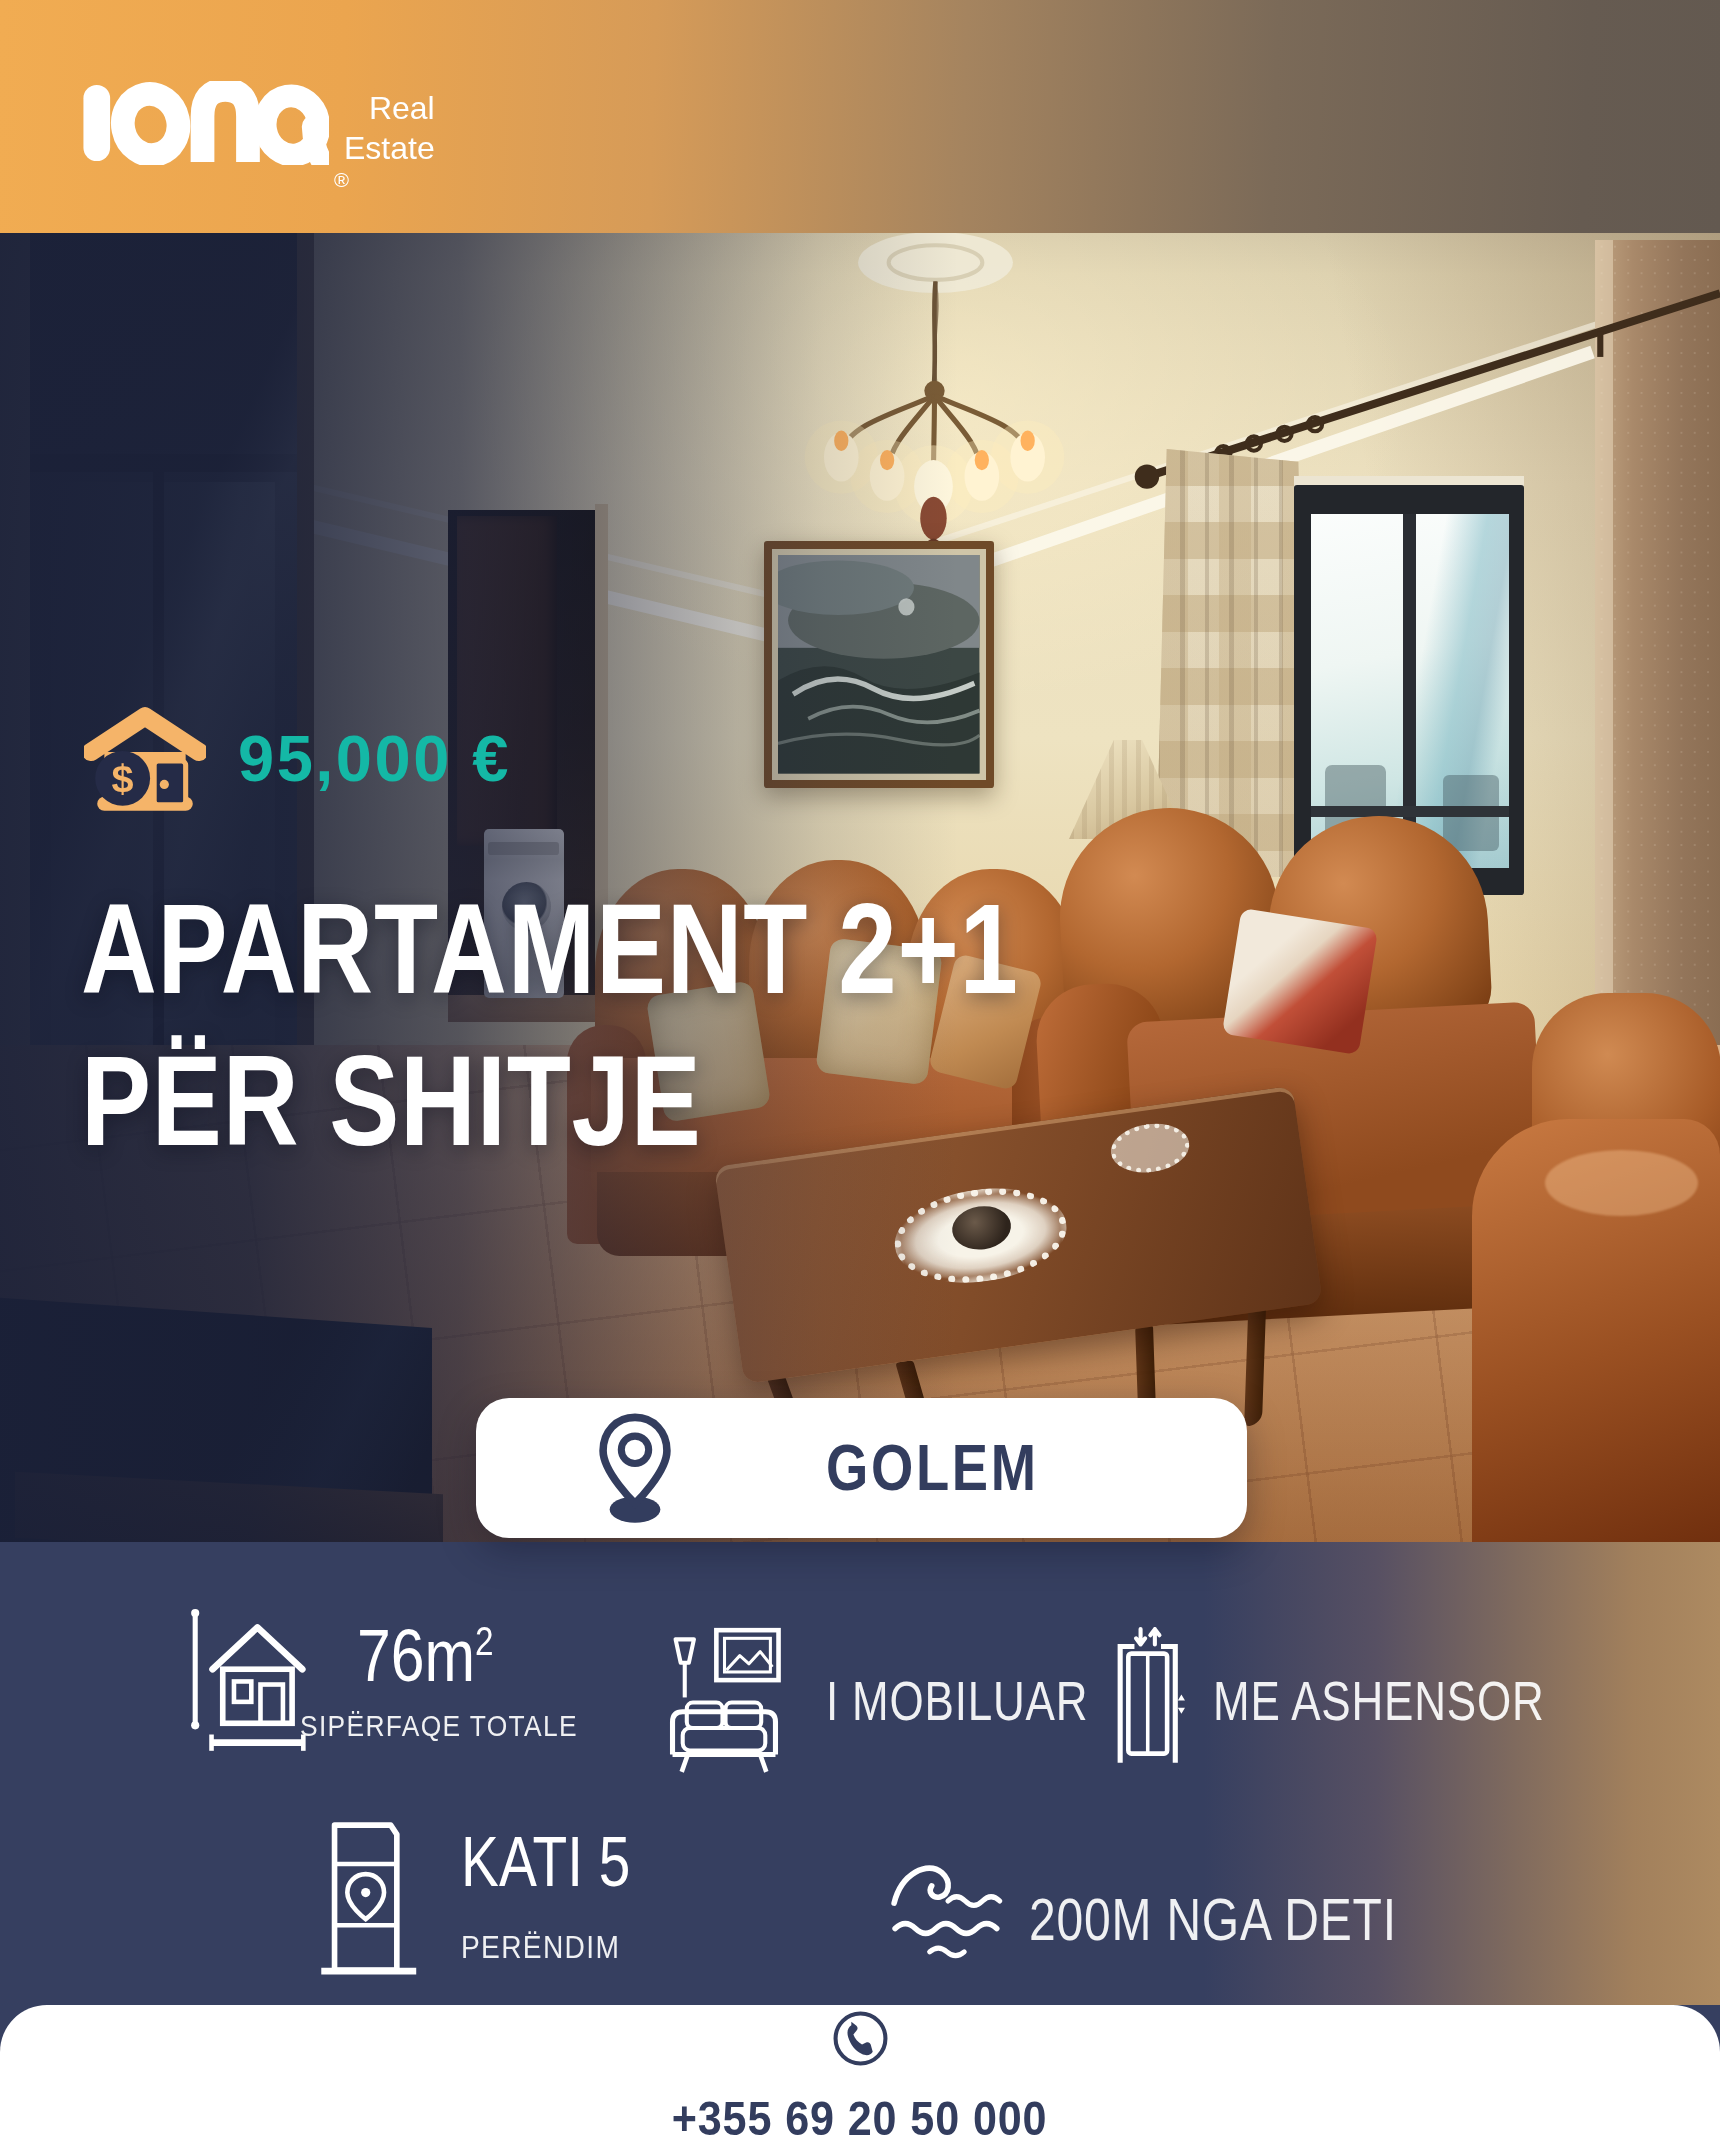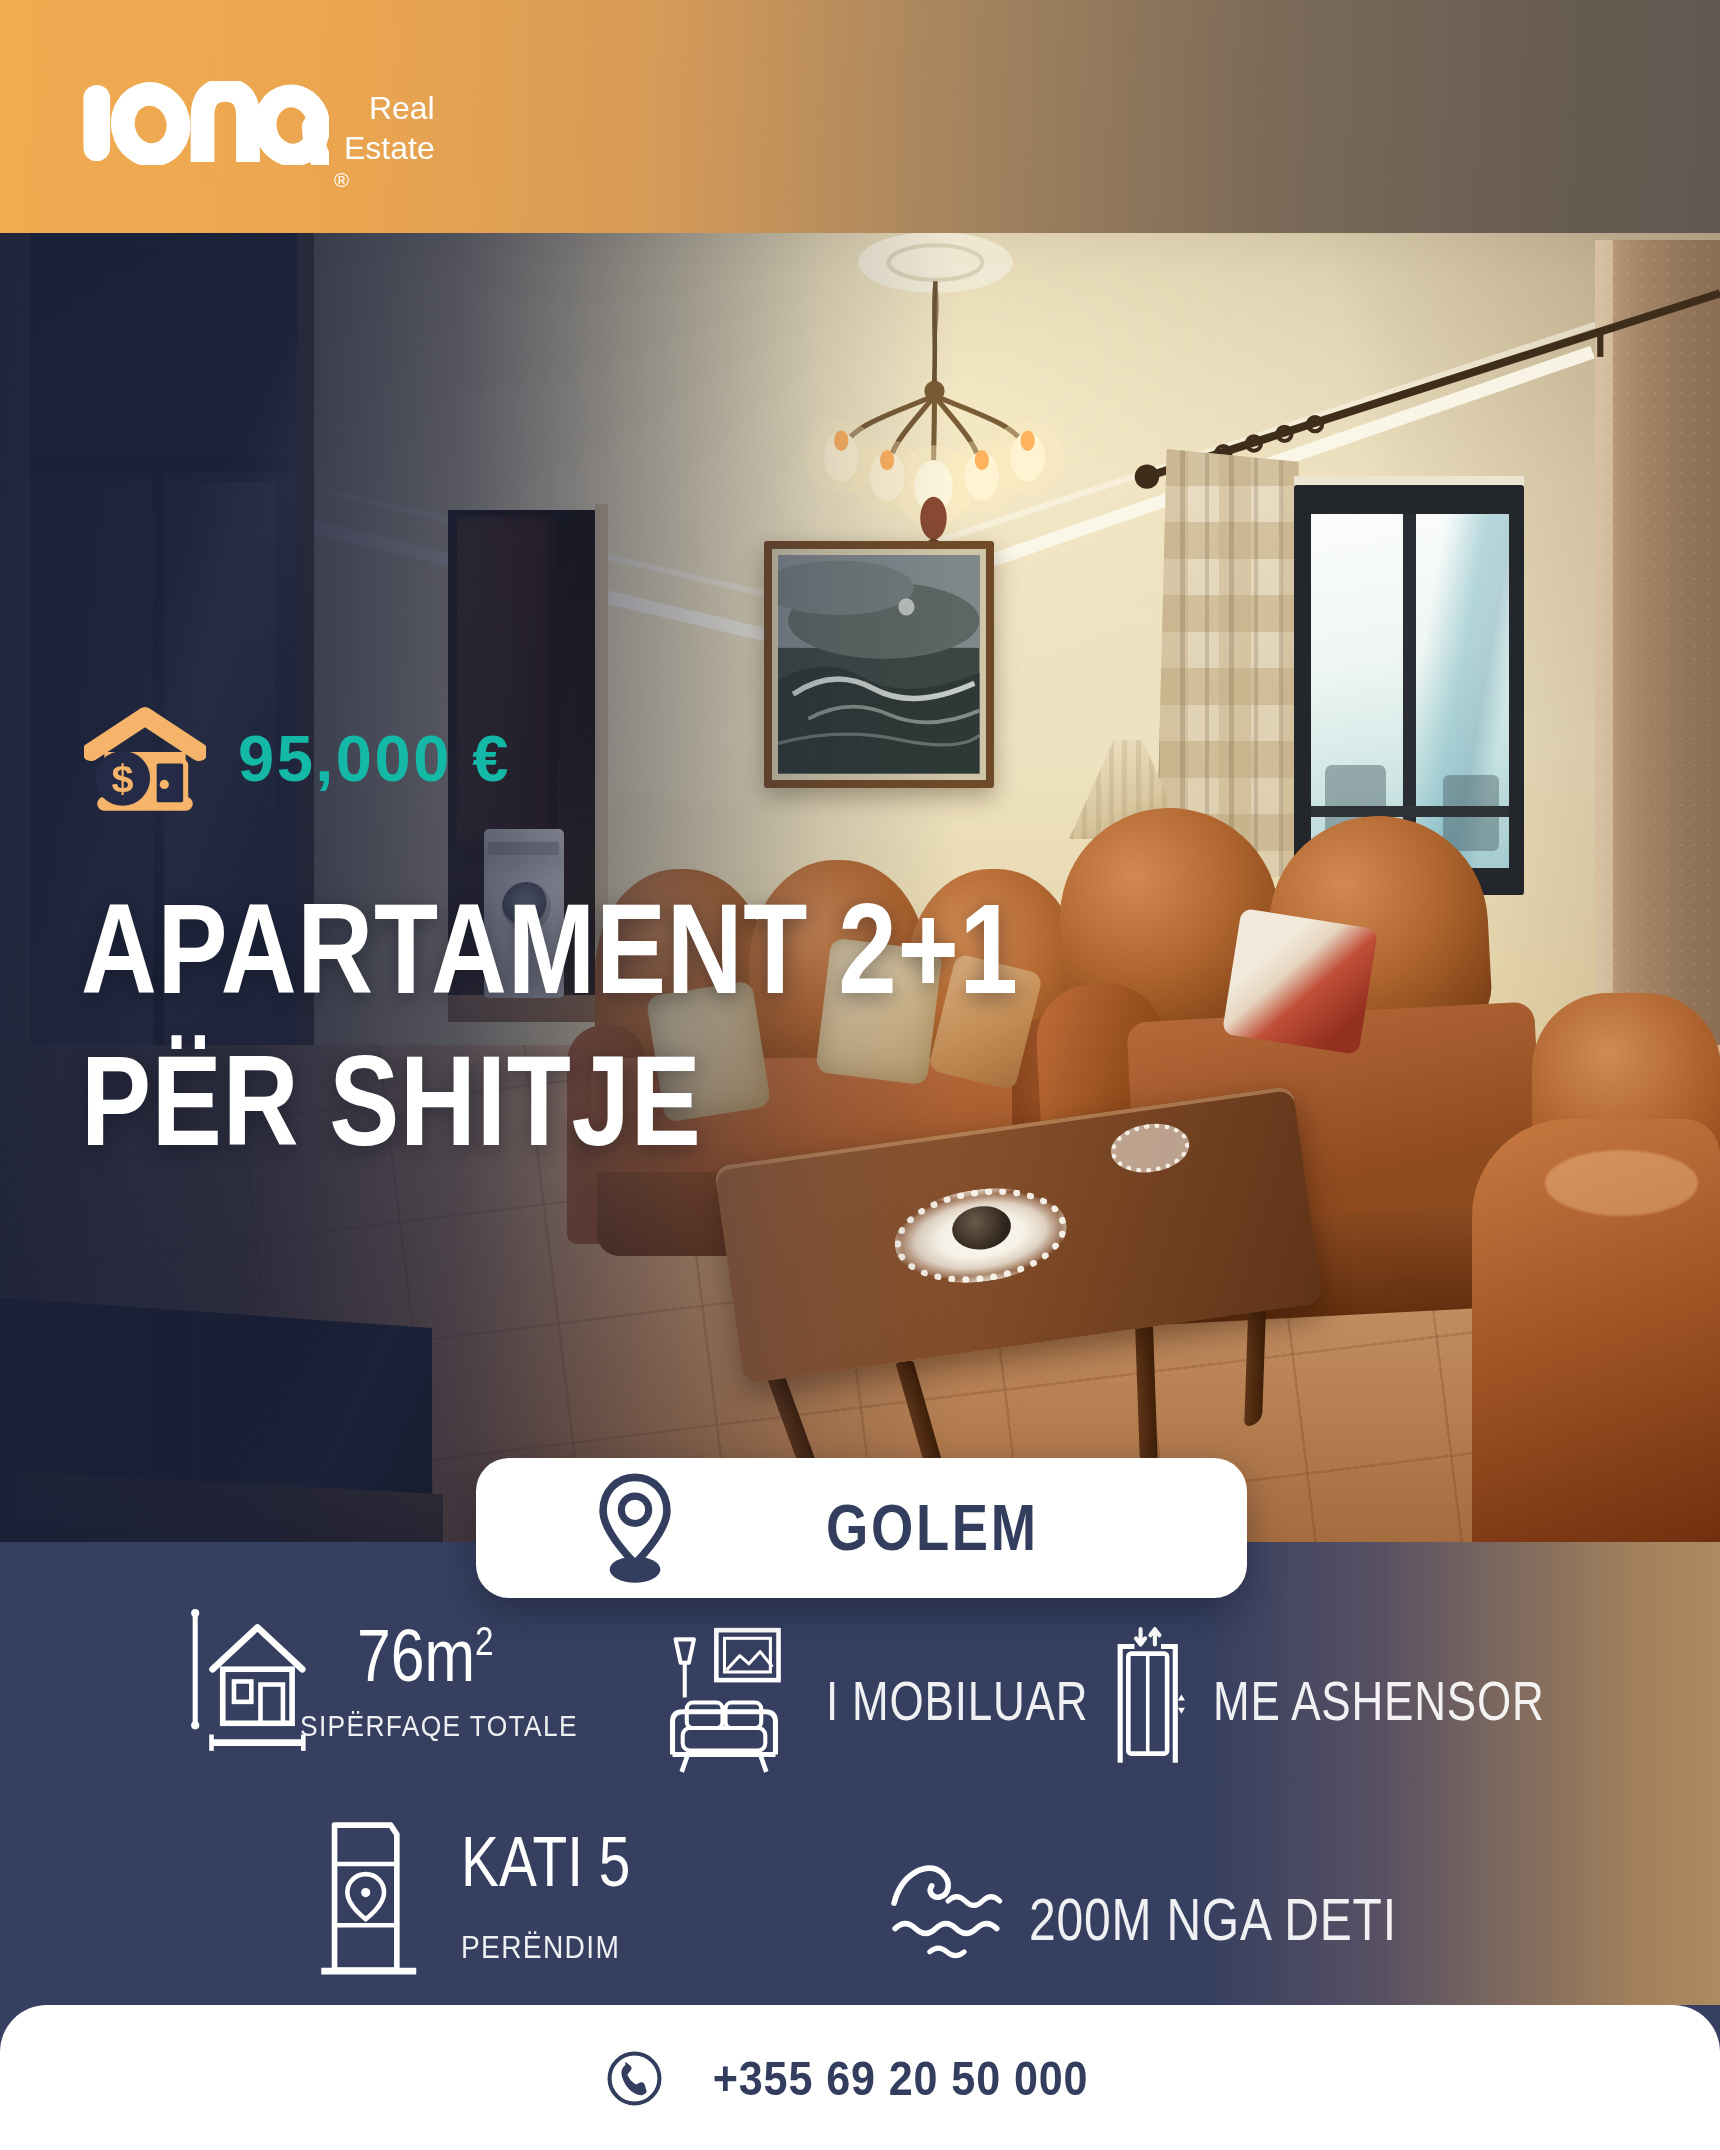--- a/index.html
+++ b/index.html
@@ -148,21 +148,21 @@
   .price-row{position:absolute;left:84px;top:702px;z-index:7;display:flex;align-items:center;gap:32px;}
   .price-text{font-size:65px;font-weight:700;color:#14b8a6;letter-spacing:2.5px;}
 
   
   .title{position:absolute;left:81px;top:873px;z-index:7;color:#fff;margin:0;}
   .title-line{display:block;font-size:128px;line-height:152px;font-weight:700;letter-spacing:1px;
     transform:scaleX(0.82);transform-origin:left center;white-space:nowrap;
     text-shadow:0 5.1px 22.4px rgba(10,12,26,0.4);}
 
   
-  .pill{position:absolute;left:476px;top:1458px;width:771px;height:140px;background:#ffffff;
+  .pill{position:absolute;left:476px;top:1398px;width:771px;height:140px;background:#ffffff;
     border-radius:33px;z-index:6;display:flex;align-items:center;
     box-shadow:0 13.3px 36px rgba(15,18,38,0.35);}
   .pill-pin{margin-left:121px;flex:0 0 auto;}
   .pill-text{margin-left:153px;font-size:64px;font-weight:700;color:#333d5e;letter-spacing:3.1px;
     transform:scaleX(0.85);transform-origin:left center;}
 
   
   .panel{position:absolute;left:0;top:1542px;width:1720px;height:463px;z-index:4;
     background:linear-gradient(90deg,#363f60 0%,#363f60 70%,#575063 80%,#7f6a5e 88%,#a2805c 95%,#ad8a61 100%);padding-left:48px;}
   .panel .item-icon{position:absolute;}
@@ -172,21 +172,21 @@
   .f1-value sup{font-size:55%;vertical-align:super;}
   .f1-label{left:300px;top:167px;font-size:30px;transform:scaleX(0.88);transform-origin:left;}
   .f2-label{left:826px;top:127px;font-size:55px;font-weight:300;transform:scaleX(0.8);transform-origin:left;letter-spacing:1px;}
   .f3-label{left:1213px;top:127px;font-size:55px;font-weight:300;transform:scaleX(0.8);transform-origin:left;letter-spacing:1px;}
   .f4-value{left:461px;top:279px;font-size:71px;transform:scaleX(0.8);transform-origin:left;}
   .f4-label{left:461px;top:387px;font-size:32px;transform:scaleX(0.88);transform-origin:left;}
   .f5-label{left:1029px;top:343px;font-size:60px;font-weight:300;transform:scaleX(0.8);transform-origin:left;letter-spacing:1px;}
 
   
   .phonebar{position:absolute;left:0;top:2005px;width:1720px;height:146px;background:#ffffff;
-    border-radius:47px 47px 0 0;z-index:5;display:flex;align-items:center;justify-content:center;gap:23.4px;}
+    border-radius:47px 47px 0 0;z-index:5;display:flex;align-items:center;justify-content:center;gap:23.4px;flex-direction:column;}
   .phone-text{font-size:49px;font-weight:700;color:#333d5e;letter-spacing:1px;transform:scaleX(0.88);transform-origin:center;white-space:nowrap;}
 </style>
 </head>
 <body>
 
 <div class="canvas">
 
   <div class="photo">
 
     <svg class="abs molding" width="1720" height="1545" viewBox="0 0 3375 3030">

